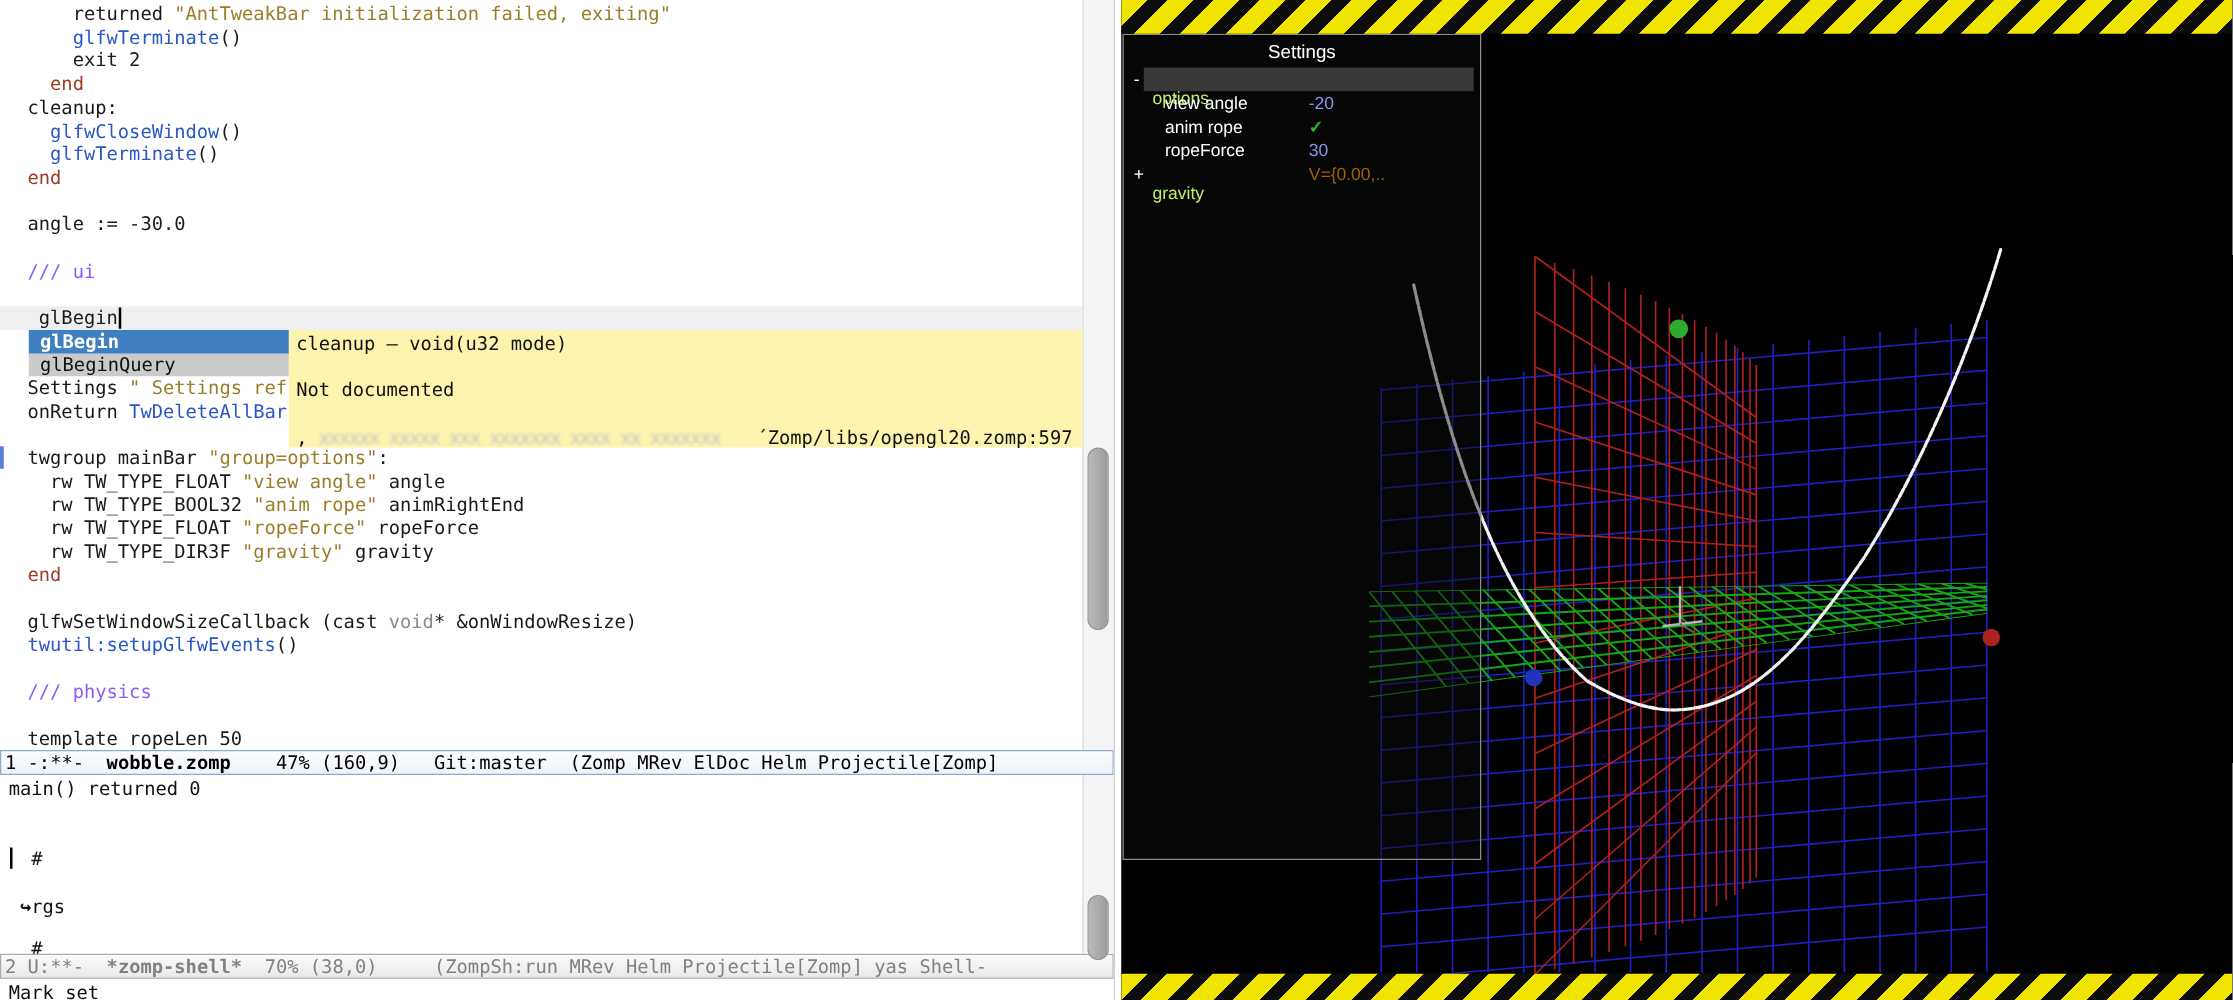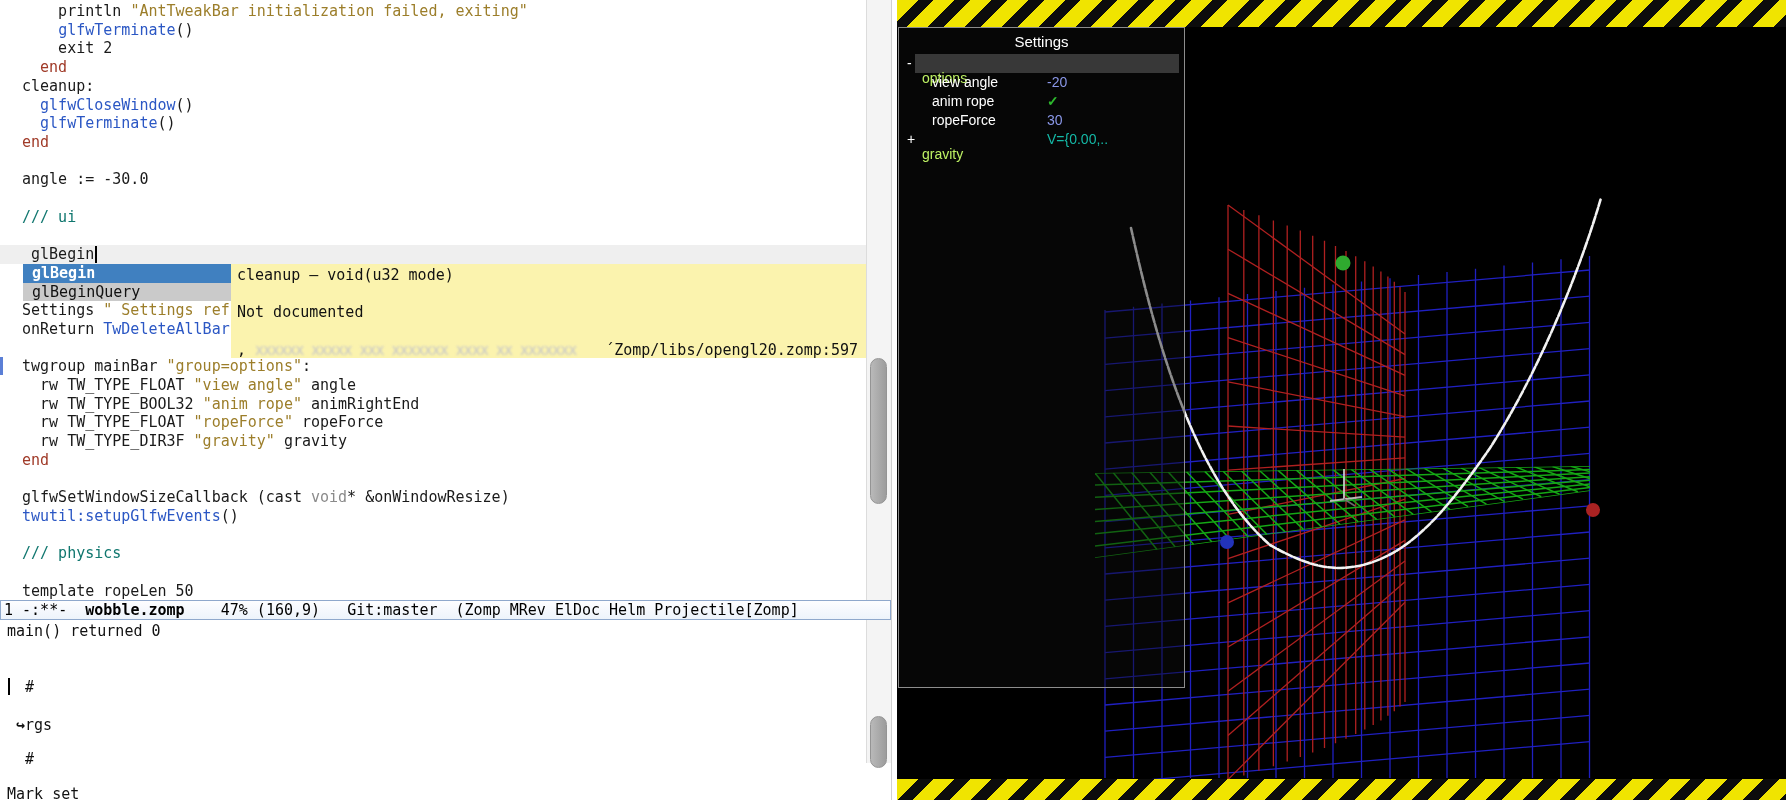--- a/index.html
+++ b/index.html
@@ -2,21 +2,21 @@
 <html><head>
 <meta charset="utf-8">
 <style>
   html,body{margin:0;padding:0;background:#222;}
   #stage{position:relative;width:1786px;height:800px;overflow:hidden;background:#fff;
          font-family:"DejaVu Sans Mono",monospace;font-size:15px;}
   
   #editor{position:absolute;left:0;top:0;width:897px;height:800px;background:#fff;}
   .cl{position:absolute;left:22px;height:19px;white-space:pre;color:#1a1a1a;line-height:18.7px;}
   .tk-d{color:#1a1a1a}.tk-fn{color:#2b57c4}.tk-str{color:#9c7e2a}
-  .tk-kw{color:#a03a28}.tk-cm{color:#0f766e}.tk-gray{color:#8a8a8a}
+  .tk-kw{color:#a03a28}.tk-cm{color:#8b5cf6}.tk-gray{color:#8a8a8a}
   .hl-line{position:absolute;left:0;top:245px;width:866px;height:19px;background:#efefef;}
   .cursor{position:absolute;width:2px;height:17px;background:#000;}
   .clip{max-width:209px;overflow:hidden;z-index:4;}
   #indicator{position:absolute;left:0;width:3px;height:18px;background:#5b7fd6;}
   
   #tooltip-bg{position:absolute;left:231px;top:264px;width:635px;height:94px;background:#fbf3ae;z-index:3;}
   .tip-text{position:absolute;left:237px;white-space:pre;color:#111;z-index:5;}
   #tip-row3{display:flex;width:621px;align-items:baseline;}
   #smudge{color:#c7c7c7;filter:blur(1.3px);letter-spacing:-1px;white-space:pre;}
   #tip-spacer{flex:1;}
@@ -54,36 +54,36 @@
          font-family:"Liberation Sans",sans-serif;font-size:14px;}
   #panel-title{color:#fff;text-align:center;margin-top:5px;font-size:15px;}
   #panel-rows{position:absolute;left:0;top:26px;width:100%;}
   .prow{position:relative;height:19px;line-height:19px;color:#fff;}
   .prow .sign{position:absolute;left:8px;color:#fff;}
   .prow .grp{position:absolute;left:23px;color:#bef264;margin-top:15px;}
   .prow .lbl{position:absolute;left:33px;color:#fff;}
   .prow .val{position:absolute;left:148px;}
   .val-num{color:#8a97e8;}
   .val-check{color:#2db82d;font-weight:bold;}
-  .val-vec{color:#14b8a6;}
+  .val-vec{color:#a16207;}
   #row-options{background:#383838;margin:0 5px 0 16px;}
   #row-options .sign{left:-8px}
   #row-options .grp{left:7px}
 </style>
 </head>
 <body>
 
 <div id="stage">
 
   <div id="editor">
 
     <div style="position:absolute;inset:0 0 auto 0;height:600px;">
       <div class="hl-line"></div>
       <div id="code-lines">
-          <div class="cl" style="top: 2px;"><span class="tk-d">    println </span><span class="tk-str">"AntTweakBar initialization failed, exiting"</span></div>
+          <div class="cl" style="top: 2px;"><span class="tk-d">    returned </span><span class="tk-str">"AntTweakBar initialization failed, exiting"</span></div>
           <div class="cl" style="top: 20.7px;"><span class="tk-d">    </span><span class="tk-fn">glfwTerminate</span><span class="tk-d">()</span></div>
           <div class="cl" style="top: 39.4px;"><span class="tk-d">    exit 2</span></div>
           <div class="cl" style="top: 58.1px;"><span class="tk-d">  </span><span class="tk-kw">end</span></div>
           <div class="cl" style="top: 76.8px;"><span class="tk-d">cleanup:</span></div>
           <div class="cl" style="top: 95.5px;"><span class="tk-d">  </span><span class="tk-fn">glfwCloseWindow</span><span class="tk-d">()</span></div>
           <div class="cl" style="top: 114.2px;"><span class="tk-d">  </span><span class="tk-fn">glfwTerminate</span><span class="tk-d">()</span></div>
           <div class="cl" style="top: 132.9px;"><span class="tk-kw">end</span></div>
           <div class="cl" style="top: 170.3px;"><span class="tk-d">angle := -30.0</span></div>
           <div class="cl" style="top: 207.7px;"><span class="tk-cm">/// ui</span></div>
           <div class="cl" style="top: 245.1px;"><span class="tk-d"> glBegin</span></div>
@@ -119,20 +119,21 @@
     <div id="modeline1" class="modeline"><span>1 -:**-  </span><span class="ml-bold">wobble.zomp</span><span>    47% (160,9)   Git:master  (Zomp MRev ElDoc Helm Projectile[Zomp]</span></div>
 
     <div id="shell">
       <div class="sl" style="top:2px">main() returned 0</div>
       <div class="cursor" style="left:8px;top:58px"></div>
       <div class="sl" style="top:58px">  #</div>
       <div class="sl" style="top:96px;left:16px"><span class="wrapg">↪</span><span>rgs</span></div>
       <div class="sl" style="top:130px">  #</div>
     </div>
 
+    <div id="modeline2" class="modeline"><span>2 U:**-  </span><span class="ml-bold">*zomp-shell*</span><span>  70% (38,0)     (ZompSh:run MRev Helm Projectile[Zomp] yas Shell-</span></div>
 
     <div id="echo">Mark set</div>
 
     <div class="sb-track" style="top:0;height:600px"></div>
     <div class="sb-thumb" style="top:358px;height:146px"></div>
     <div class="sb-track" style="top:620px;height:143px"></div>
     <div class="sb-thumb" style="top:716px;height:52px"></div>
   </div>
 
   <div id="divider"></div>

